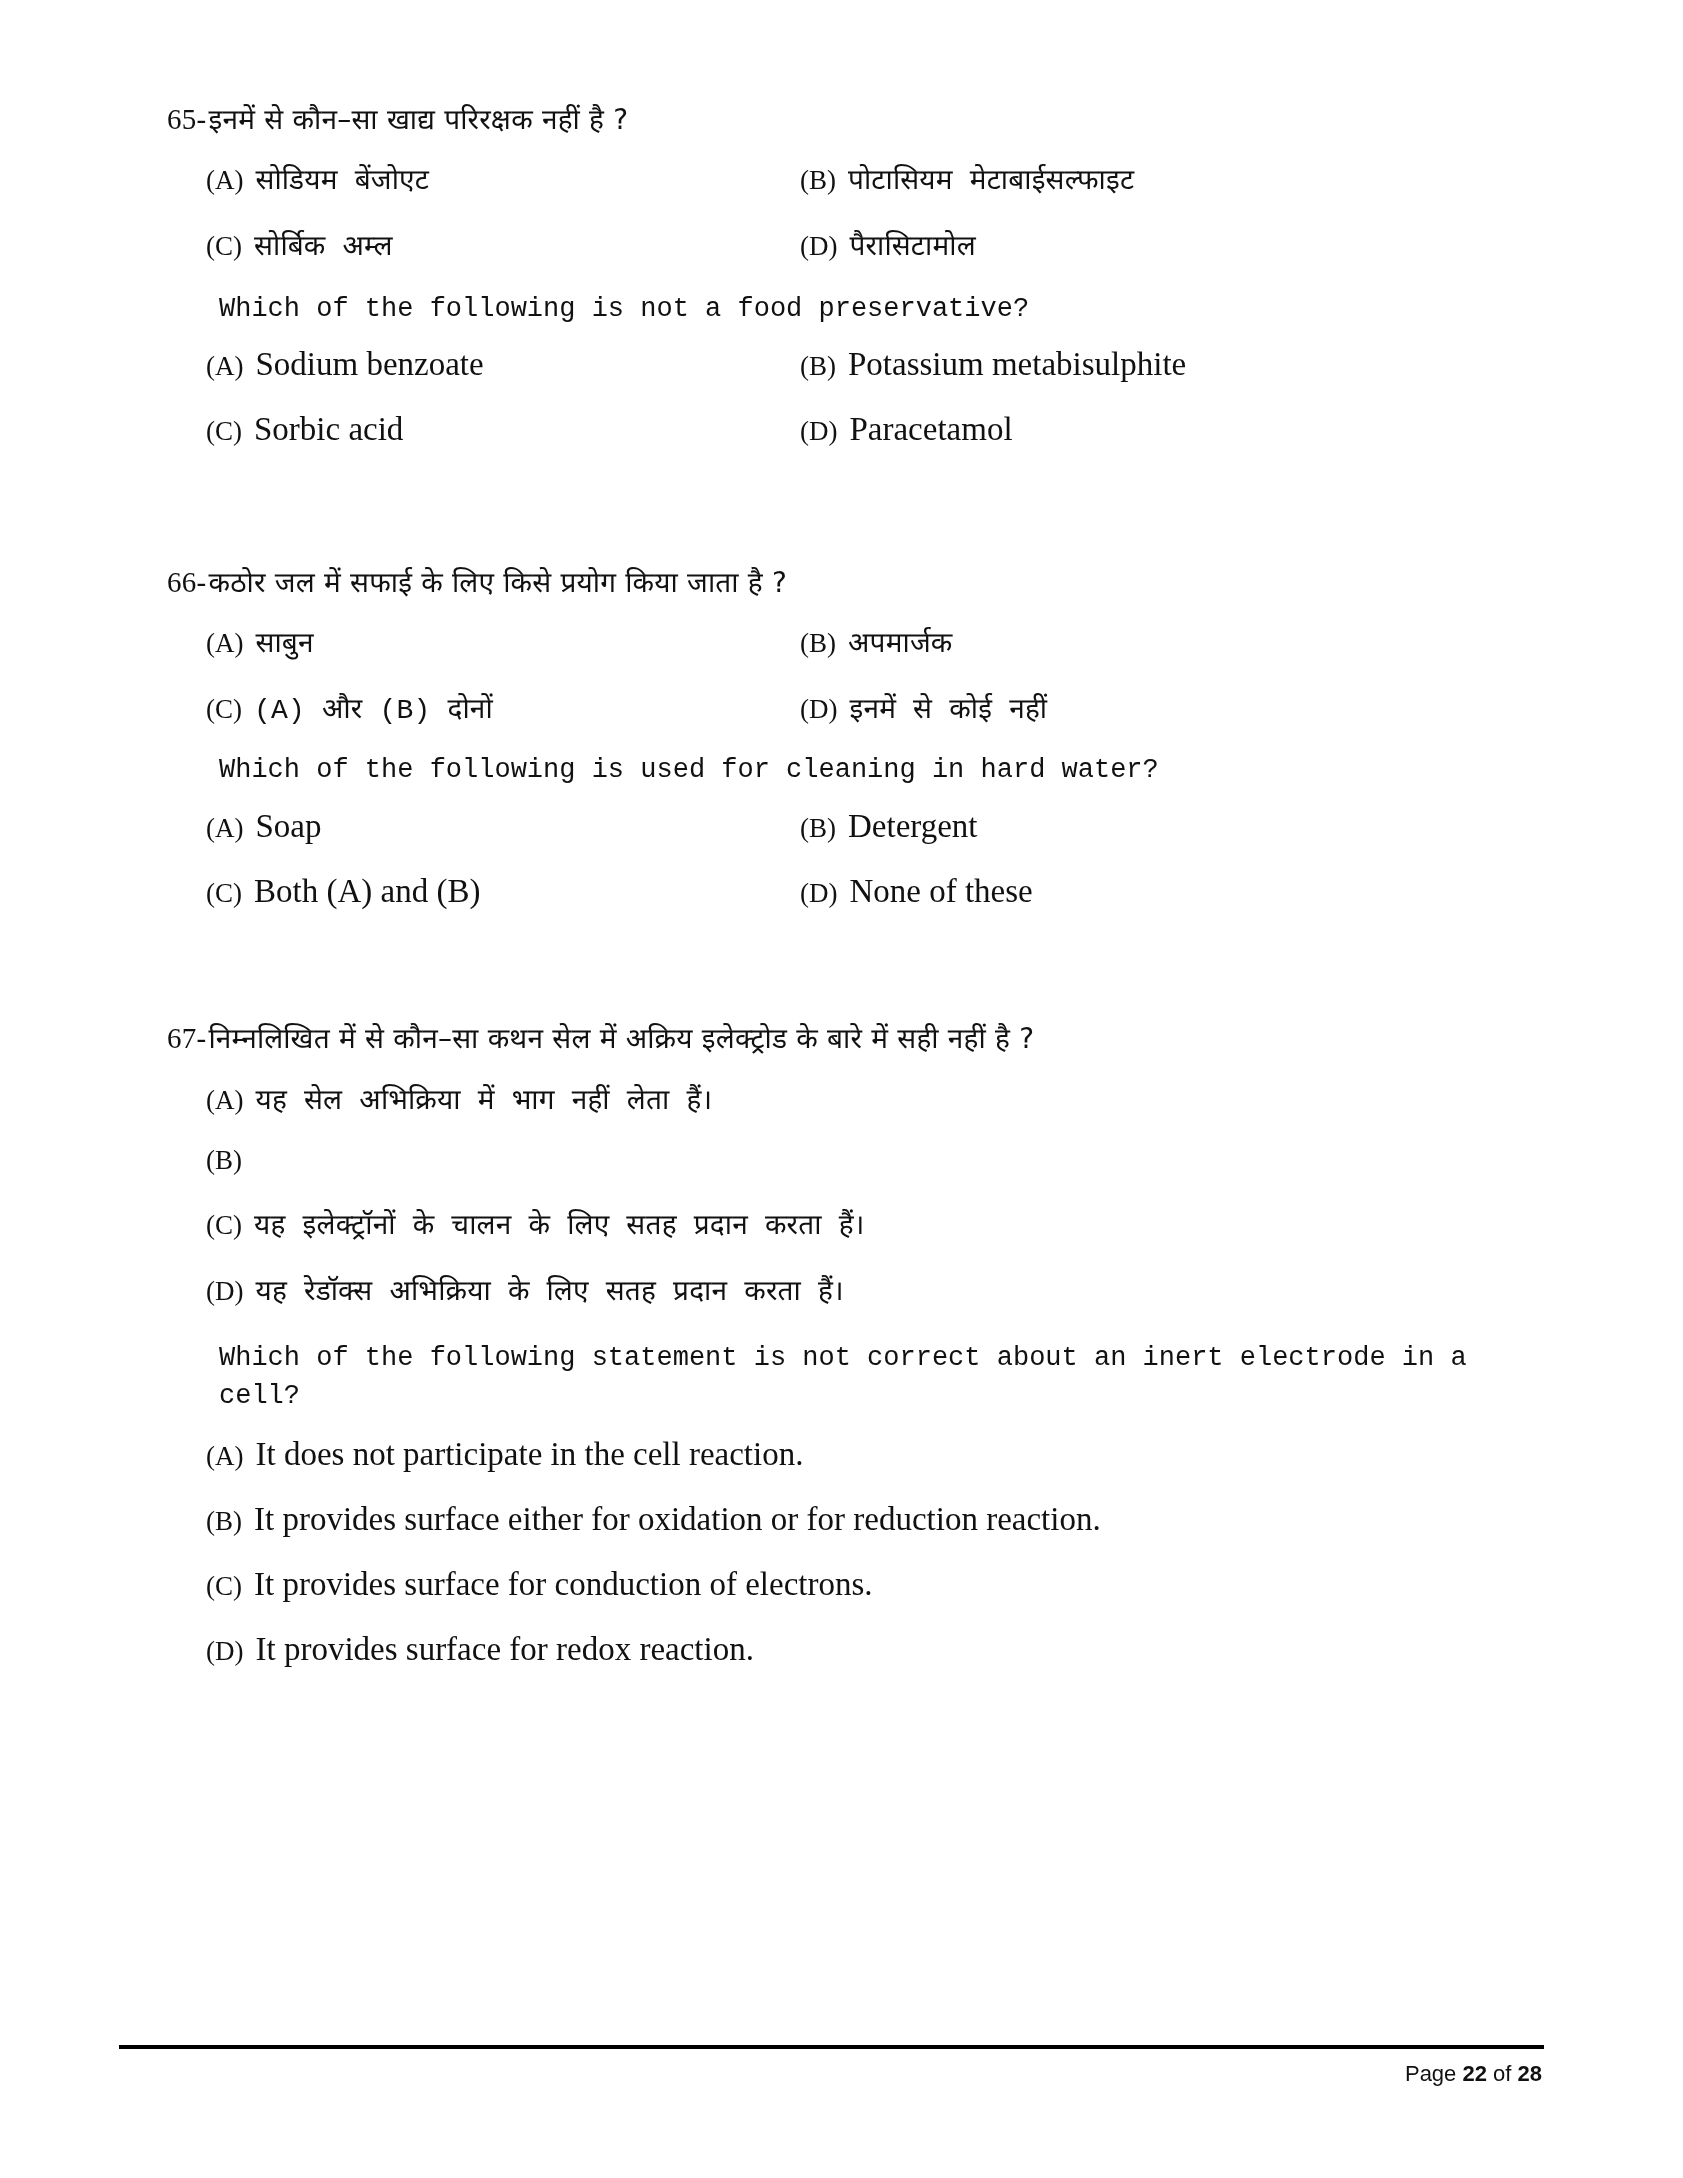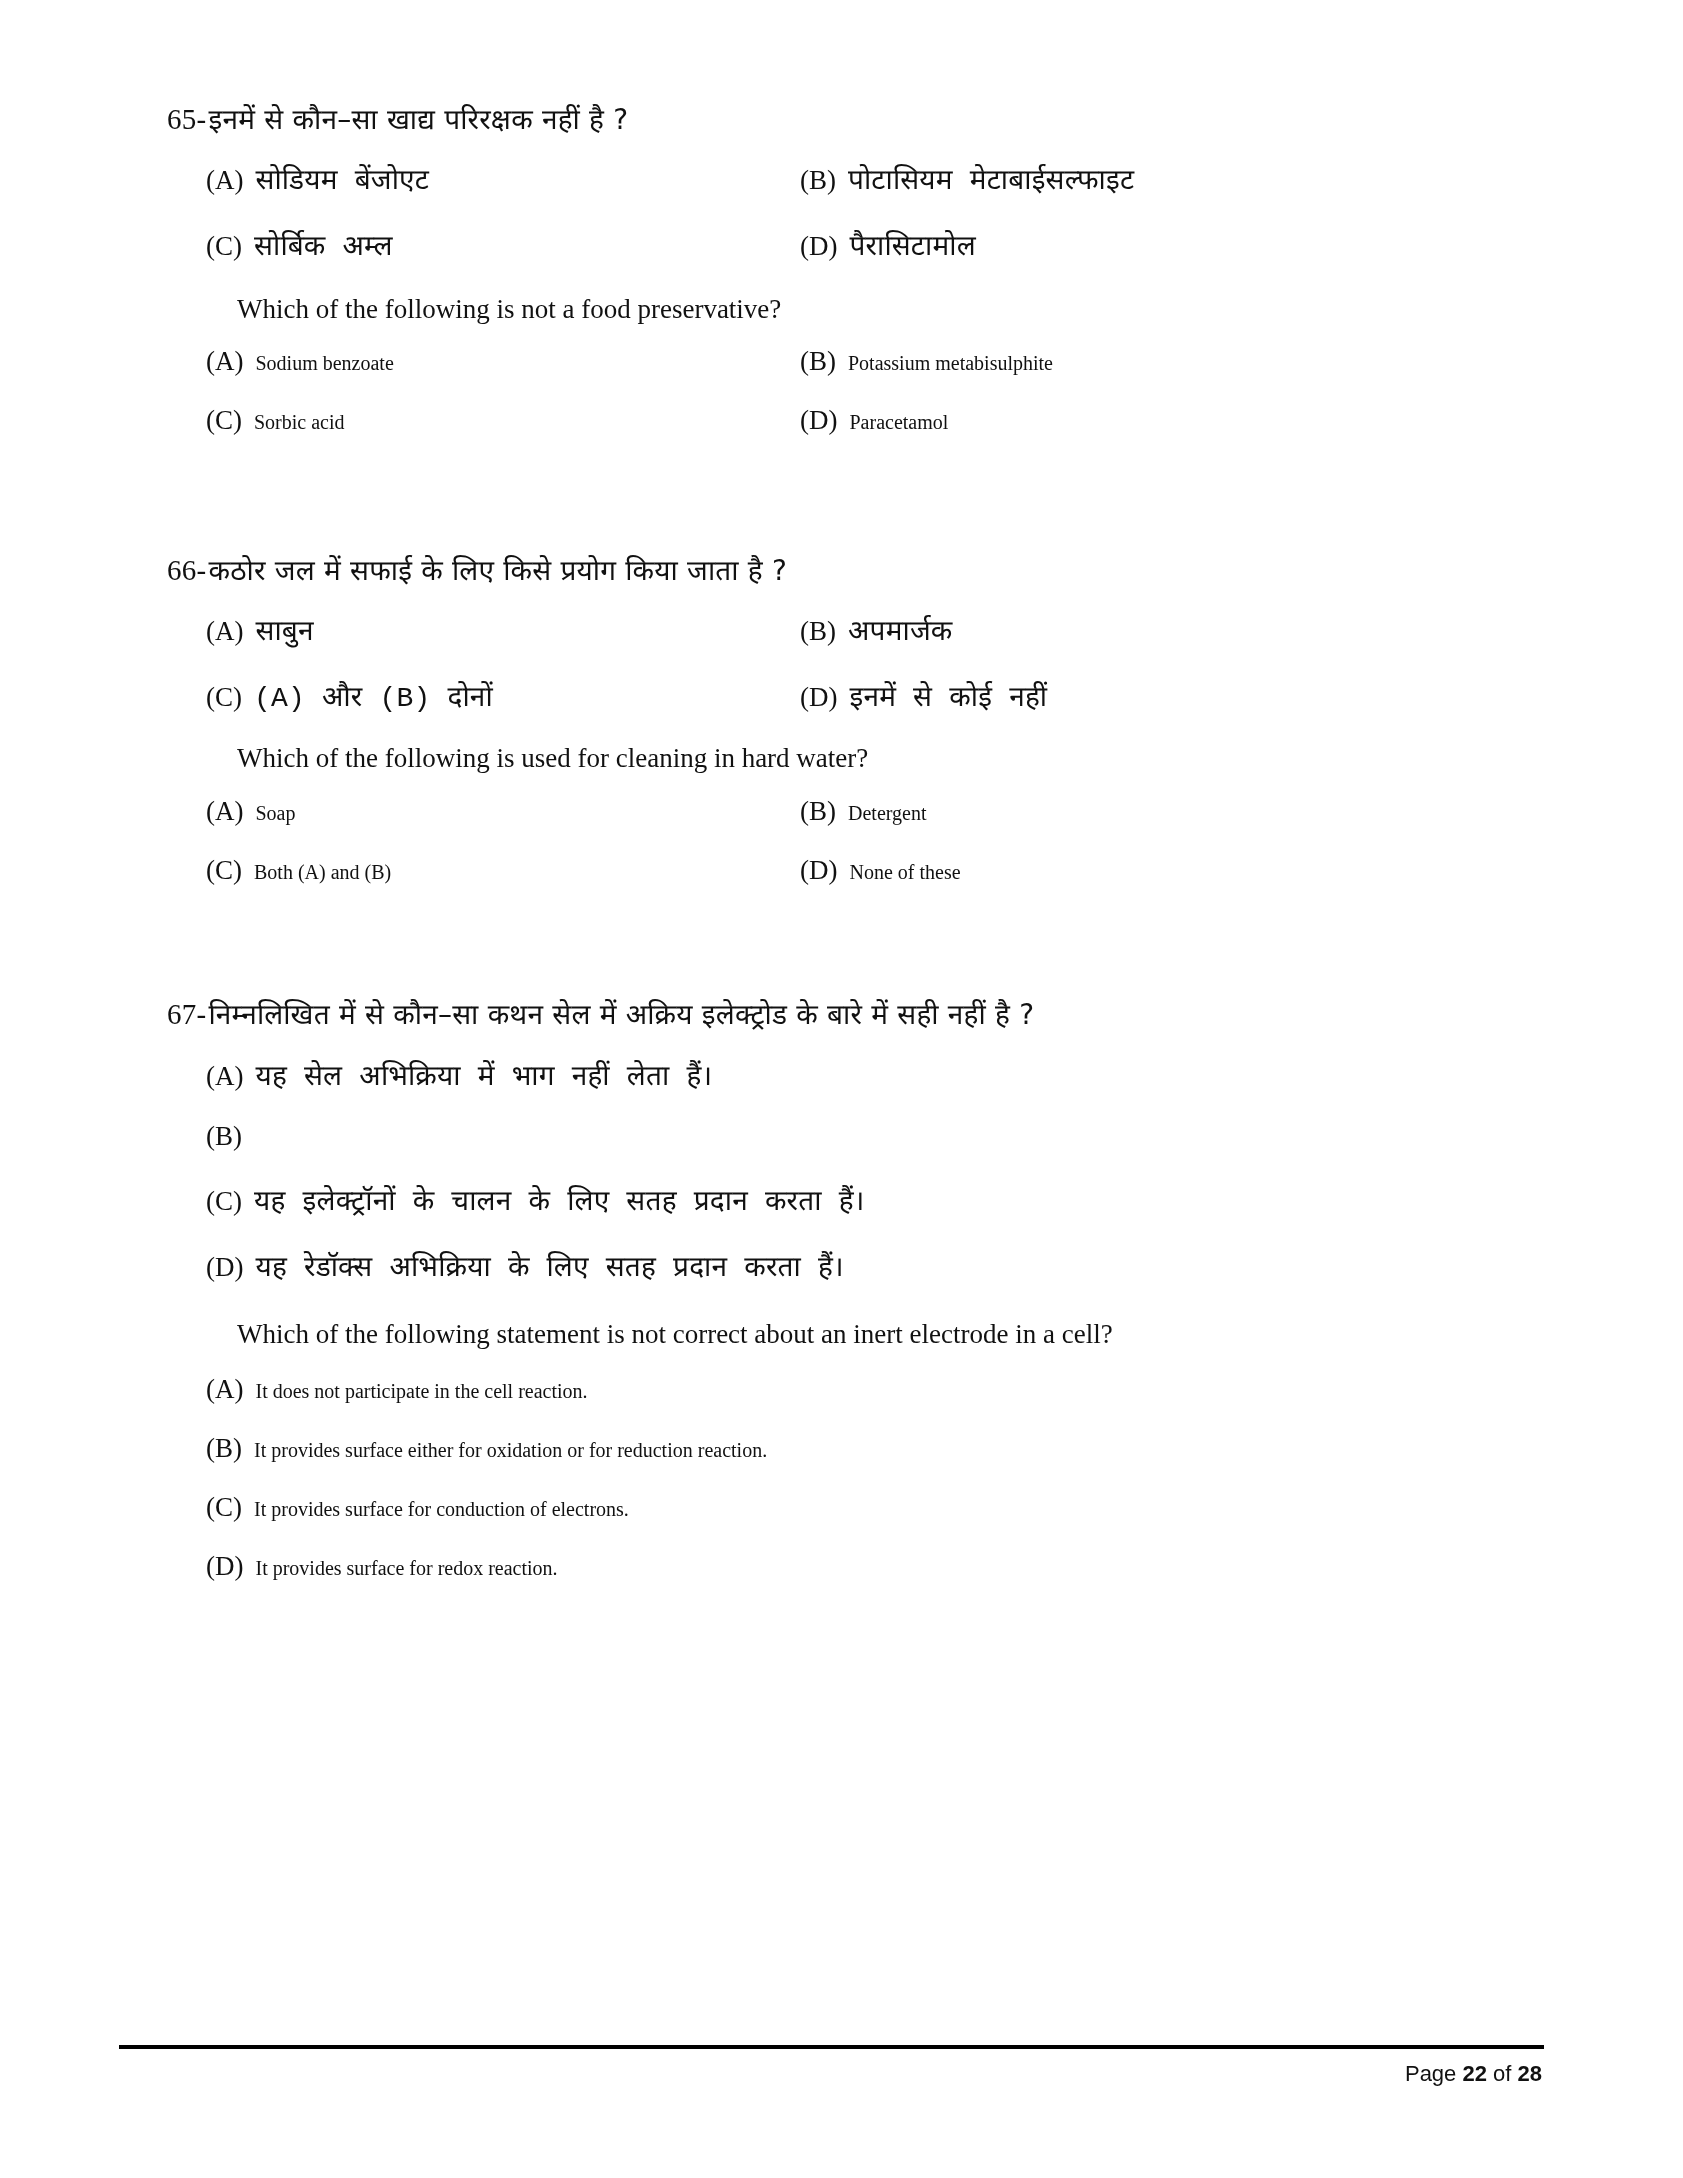--- a/index.html
+++ b/index.html
@@ -55,24 +55,24 @@
     font-size: 29px;
     flex: none;
   }
   .q-hi-text {
     font-family: "DejaVu Sans", "Liberation Sans", sans-serif;
     font-size: 28px;
     letter-spacing: 0.2px;
   }
 
   .q-stem-en {
-    font-family: Liberation Serif, serif;
+    font-family: Liberation Mono, monospace;
     font-size: 27px;
     line-height: 1.4;
-    margin-left: 88px;
+    margin-left: 70px;
     margin-top: 26px;
     margin-bottom: 6px;
   }
 
   
   .opt-grid {
     margin-left: 57px;
     margin-top: 18px;
   }
   .opt-row {
@@ -96,21 +96,21 @@
     flex: none;
   }
   .opt-txt-hi {
     font-family: Liberation Mono, monospace;
     font-size: 28px;
     letter-spacing: 0.2px;
     white-space: nowrap;
   }
   .opt-txt-en {
     font-family: "Liberation Serif", "DejaVu Serif", serif;
-    font-size: 20px;
+    font-size: 33px;
     white-space: nowrap;
   }
 
   
   .opt-stack {
     margin-left: 57px;
     margin-top: 20px;
   }
   .opt-stack .opt-line {
     display: flex;

